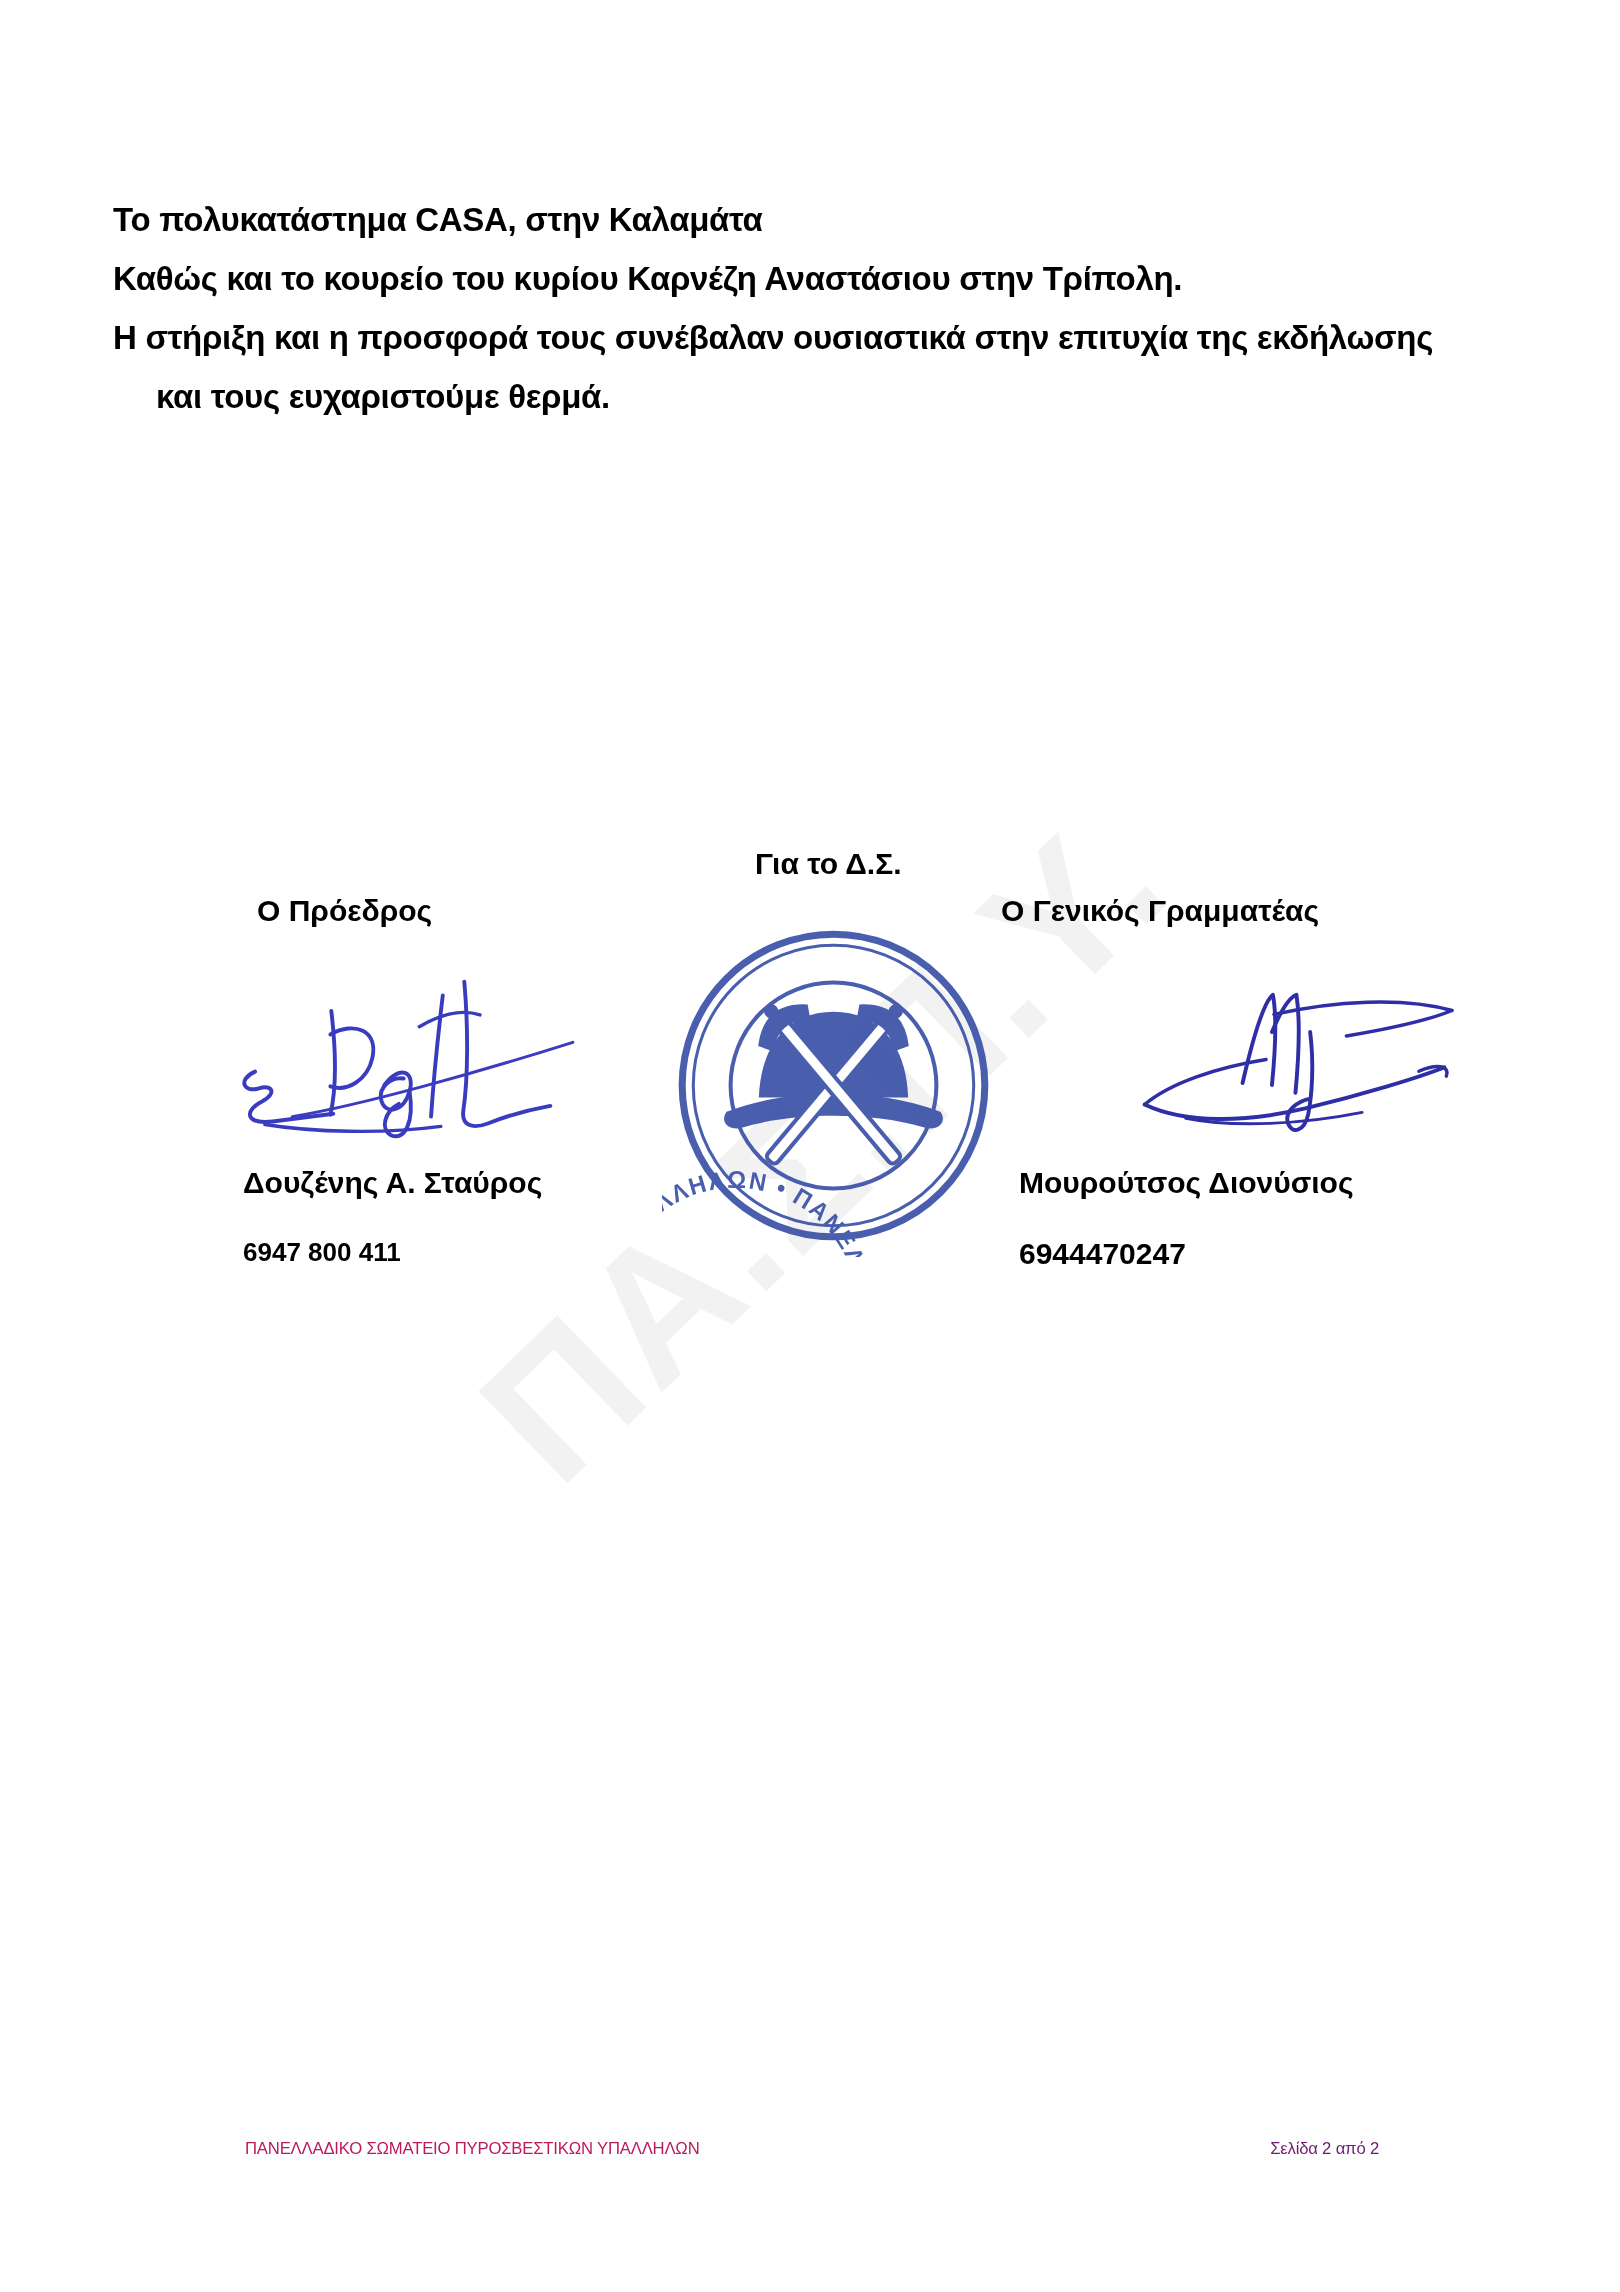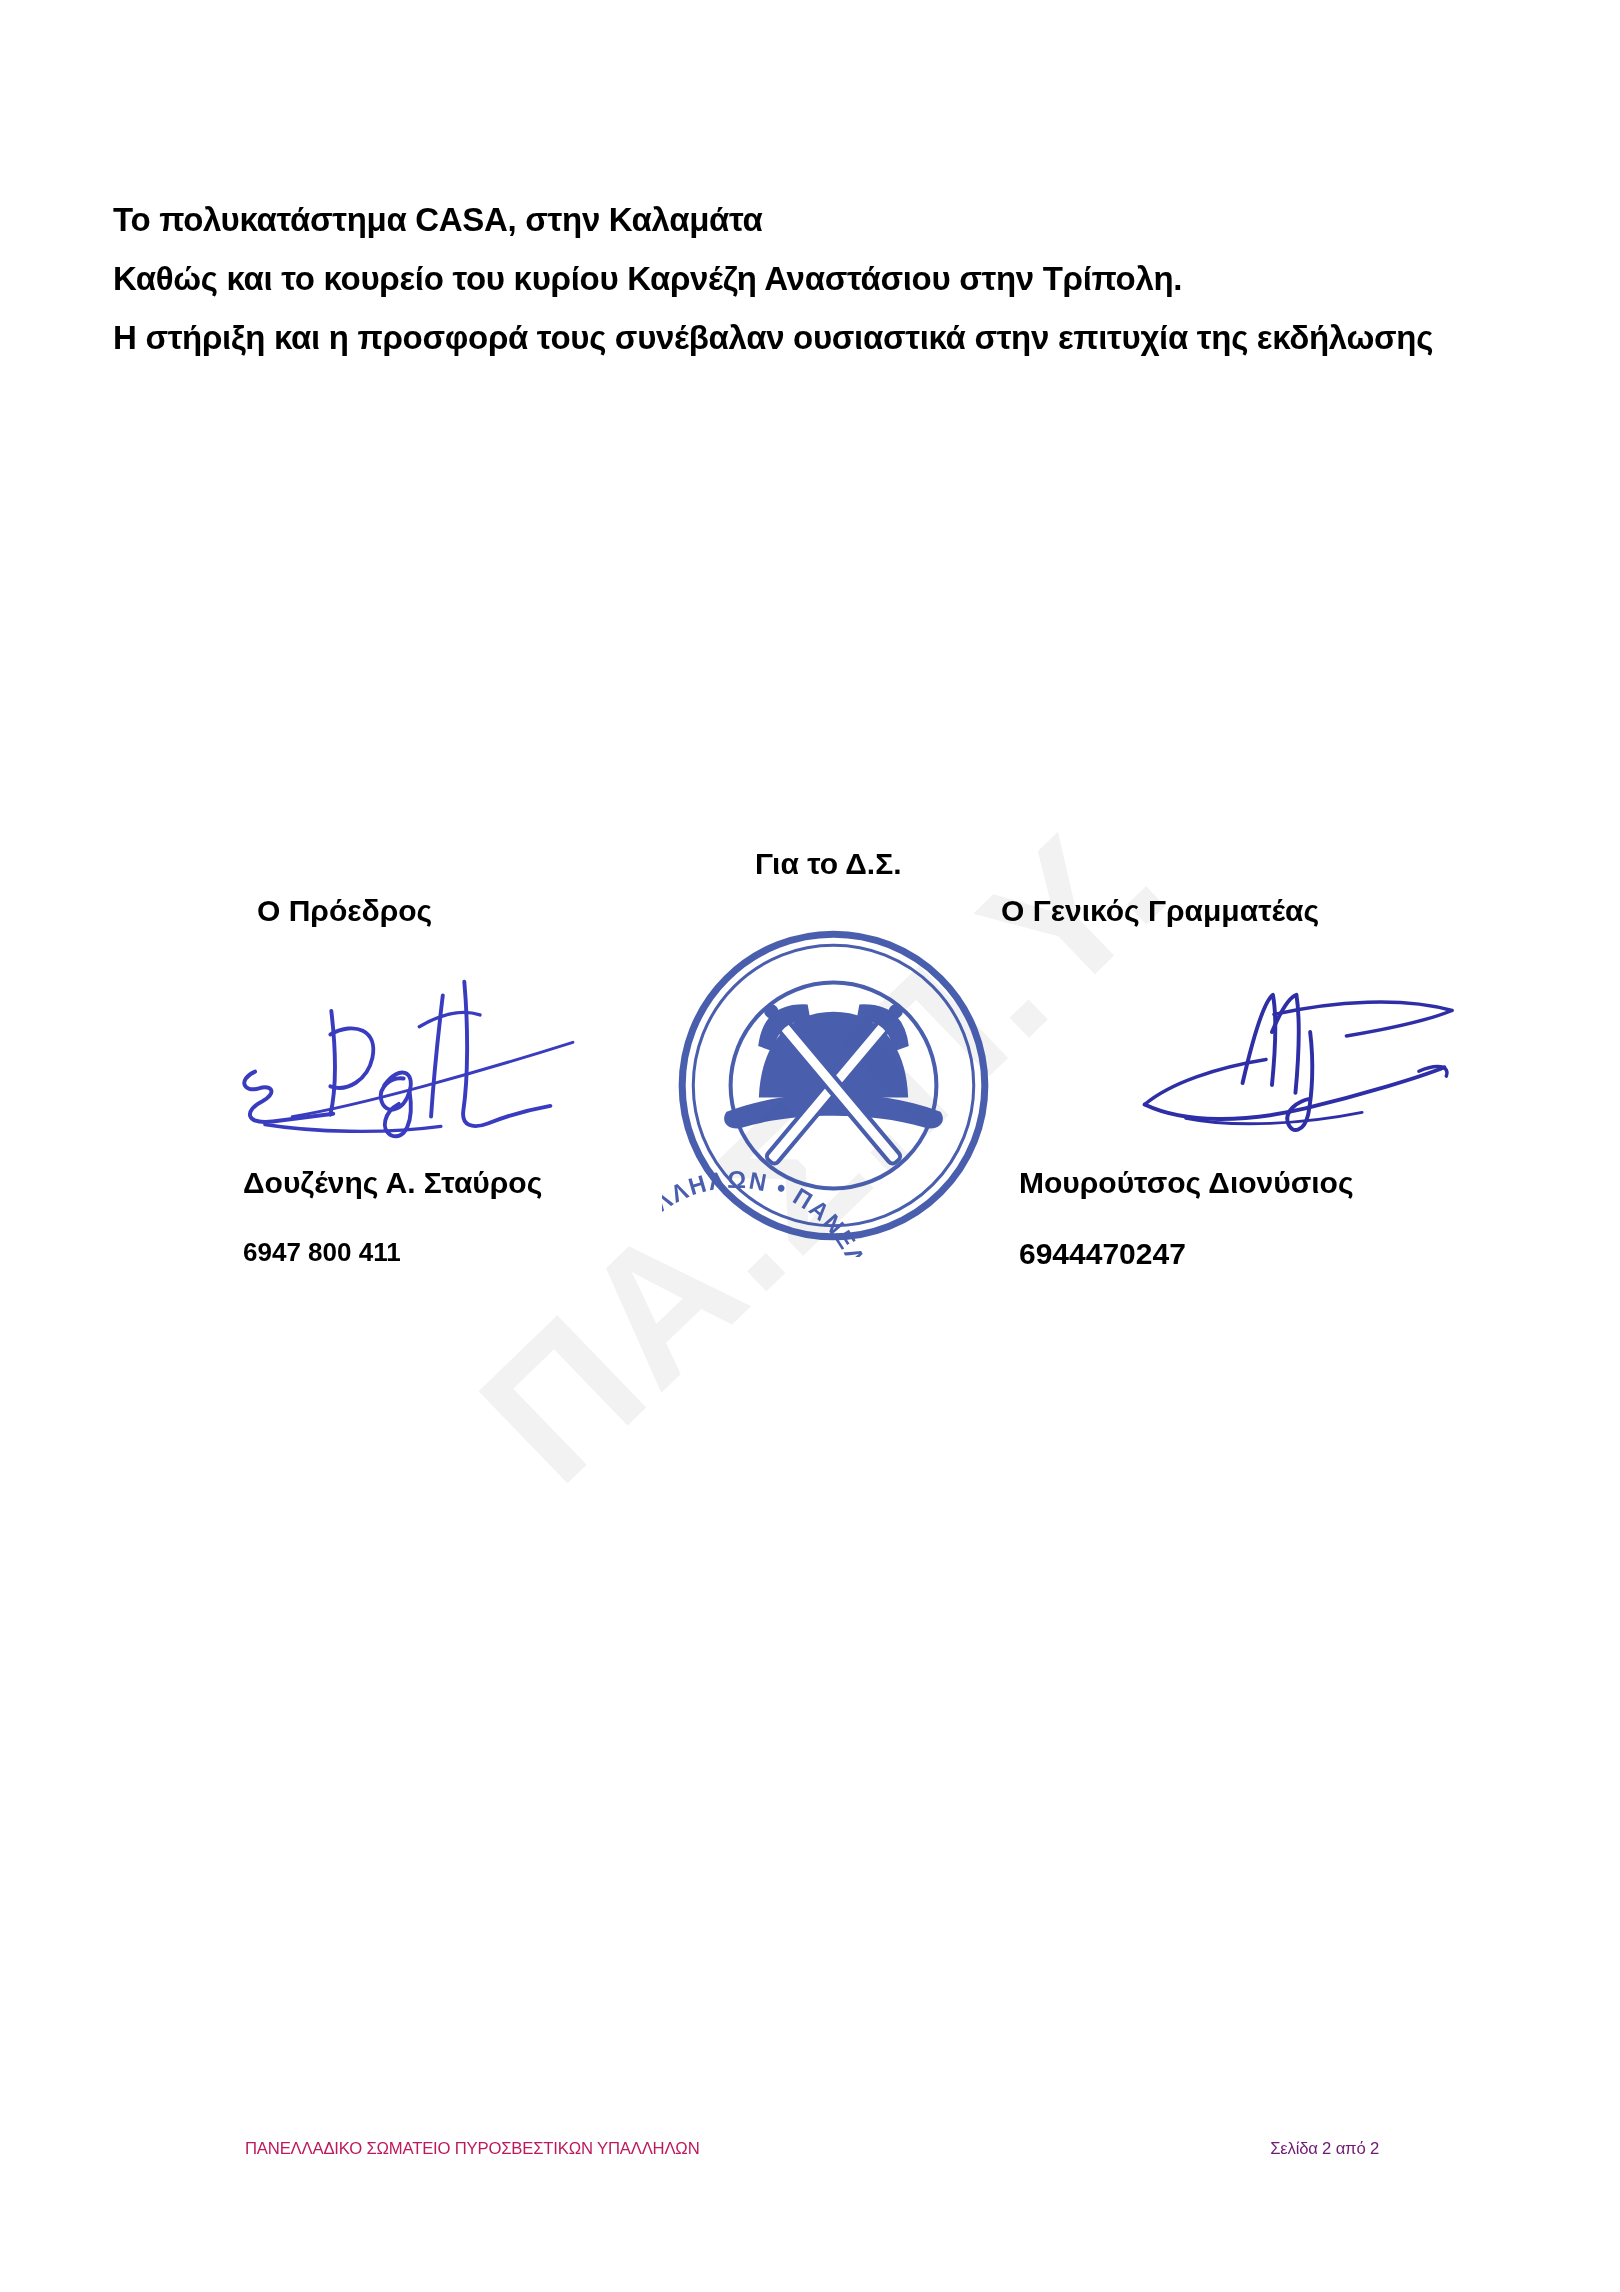--- a/index.html
+++ b/index.html
@@ -57,20 +57,21 @@
 <body>
 
 <div class="page">
 
   <div class="watermark">ΠΑ.Σ.Π.Υ.</div>
 
   <div class="layer body-text">
     <div class="body-line">Το πολυκατάστημα CASA, στην Καλαμάτα</div>
     <div class="body-line">Καθώς και το κουρείο του κυρίου Καρνέζη Αναστάσιου στην Τρίπολη.</div>
     <div class="body-line">Η στήριξη και η προσφορά τους συνέβαλαν ουσιαστικά στην επιτυχία της εκδήλωσης</div>
+    <div class="body-line indented">και τους ευχαριστούμε θερμά.</div>
   </div>
 
   <div class="layer for-board">Για το Δ.Σ.</div>
 
   <div class="layer title-president">Ο Πρόεδρος</div>
   <div class="layer title-secretary">Ο Γενικός Γραμματέας</div>
 
   <svg class="layer sig-left" viewBox="0 0 360 180">
     <g fill="none" stroke="#3a3cc0" stroke-linecap="round" stroke-linejoin="round">
       <path stroke-width="3" d="M 58,152 C 130,140 250,106 345,76"></path>

